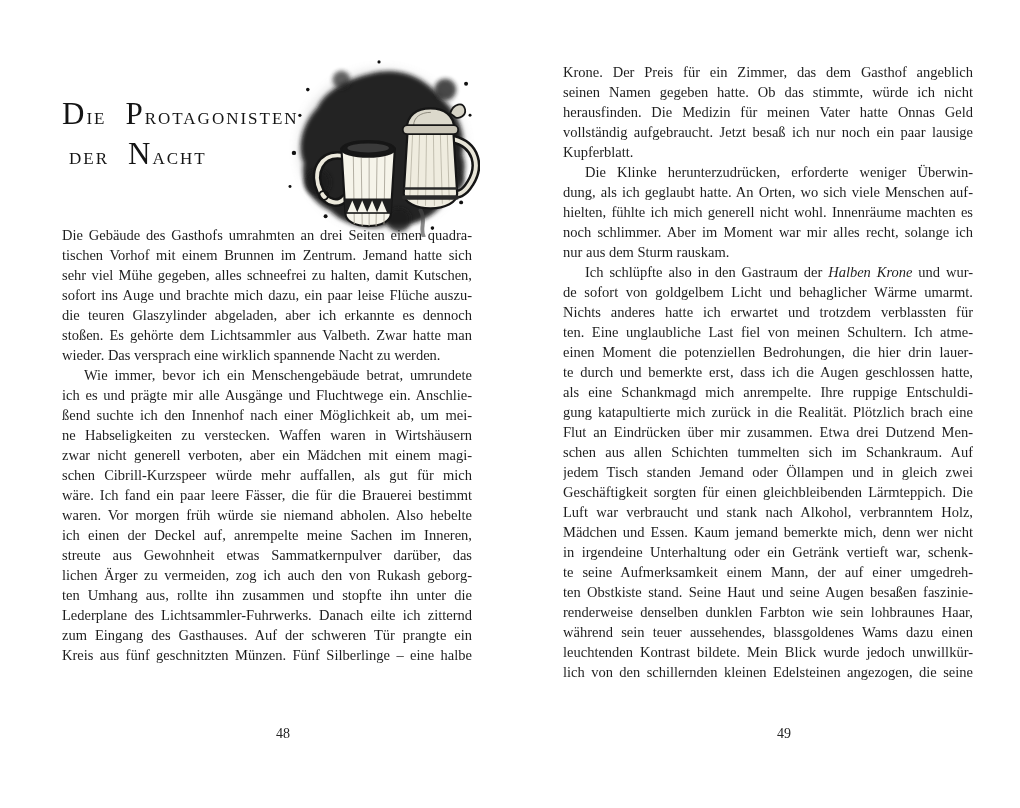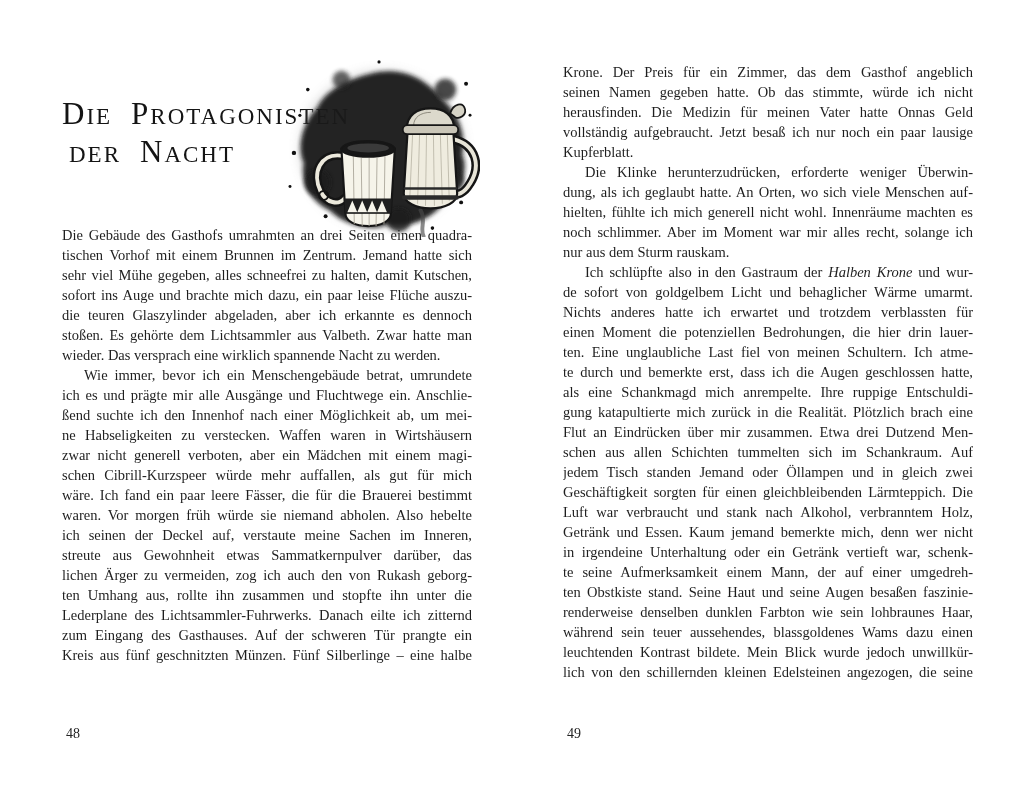--- a/index.html
+++ b/index.html
@@ -9,36 +9,36 @@
   }
   .page { position:absolute; top:0; width:410px; height:769px; }
   .page.left  { left:62px; }
   .page.right { left:563px; }
 
   
   .chapter-title { position:absolute; left:0; top:96px; margin:0; font-weight:normal; color:#141414; }
   .title-line { display:block; line-height:35px; letter-spacing:2px; word-spacing:9px; white-space:nowrap; }
   .title-line:nth-child(2) { padding-left:7px; }
   .bigcap    { font-size:31px; }
-  .smallcaps { font-size:23px; }
+  .smallcaps { font-size:17px; }
 
   
   .illustration { position:absolute; left:220px; top:54px; width:198px; height:183px; margin:0; }
   .illustration svg { display:block; width:100%; height:100%; }
 
   
   .bodytext { position:absolute; left:0; width:410px; font-size:14.5px; color:#1e1e1e; }
   .bodytext.left-text  { top:225px; }
   .bodytext.right-text { top:62px; }
   .line { height:20px; line-height:20px; text-align:justify; text-align-last:justify; overflow:hidden; }
   .line.endpara { text-align-last:left; }
   .line.indent  { text-indent:22px; }
   .line em { font-style:italic;font-family:Liberation Serif, serif; }
 
-  .page-number { position:absolute; top:726px; left:4px; width:100%; text-align:left; font-size:14px; color:#222; }
+  .page-number { position:absolute; top:726px; left:16px; width:100%; text-align:center; font-size:14px; color:#222; }
 </style>
 </head>
 <body>
 
 <div class="stage">
 
   <section class="page left">
     <h1 class="chapter-title">
         <span class="title-line"><span class="bigcap">D</span><span class="smallcaps">IE</span> <span class="bigcap">P</span><span class="smallcaps">ROTAGONISTEN</span></span>
         <span class="title-line"><span class="smallcaps">DER</span> <span class="bigcap">N</span><span class="smallcaps">ACHT</span></span>
@@ -115,21 +115,21 @@
         <div class="line">stoßen. Es gehörte dem Lichtsammler aus Valbeth. Zwar hatte man</div>
         <div class="line endpara">wieder. Das versprach eine wirklich spannende Nacht zu werden.</div>
         <div class="line indent">Wie immer, bevor ich ein Menschengebäude betrat, umrundete</div>
         <div class="line">ich es und prägte mir alle Ausgänge und Fluchtwege ein. Anschlie-</div>
         <div class="line">ßend suchte ich den Innenhof nach einer Möglichkeit ab, um mei-</div>
         <div class="line">ne Habseligkeiten zu verstecken. Waffen waren in Wirtshäusern</div>
         <div class="line">zwar nicht generell verboten, aber ein Mädchen mit einem magi-</div>
         <div class="line">schen Cibrill-Kurzspeer würde mehr auffallen, als gut für mich</div>
         <div class="line">wäre. Ich fand ein paar leere Fässer, die für die Brauerei bestimmt</div>
         <div class="line">waren. Vor morgen früh würde sie niemand abholen. Also hebelte</div>
-        <div class="line">ich seinen der Deckel auf, verstaute meine Sachen im Inneren,</div>
+        <div class="line">ich einen der Deckel auf, anrempelte meine Sachen im Inneren,</div>
         <div class="line">streute aus Gewohnheit etwas Sammatkernpulver darüber, das</div>
         <div class="line">lichen Ärger zu vermeiden, zog ich auch den von Rukash geborg-</div>
         <div class="line">ten Umhang aus, rollte ihn zusammen und stopfte ihn unter die</div>
         <div class="line">Lederplane des Lichtsammler-Fuhrwerks. Danach eilte ich zitternd</div>
         <div class="line">zum Eingang des Gasthauses. Auf der schweren Tür prangte ein</div>
         <div class="line">Kreis aus fünf geschnitzten Münzen. Fünf Silberlinge – eine halbe</div>
       </div>
     <div class="page-number">48</div>
   </section>
 
@@ -141,31 +141,31 @@
         <div class="line">vollständig aufgebraucht. Jetzt besaß ich nur noch ein paar lausige</div>
         <div class="line endpara">Kupferblatt.</div>
         <div class="line indent">Die Klinke herunterzudrücken, erforderte weniger Überwin-</div>
         <div class="line">dung, als ich geglaubt hatte. An Orten, wo sich viele Menschen auf-</div>
         <div class="line">hielten, fühlte ich mich generell nicht wohl. Innenräume machten es</div>
         <div class="line">noch schlimmer. Aber im Moment war mir alles recht, solange ich</div>
         <div class="line endpara">nur aus dem Sturm rauskam.</div>
         <div class="line indent">Ich schlüpfte also in den Gastraum der <em>Halben Krone</em> und wur-</div>
         <div class="line">de sofort von goldgelbem Licht und behaglicher Wärme umarmt.</div>
         <div class="line">Nichts anderes hatte ich erwartet und trotzdem verblassten für</div>
+        <div class="line">ten. Eine unglaubliche Last fiel von meinen Schultern. Ich atme-</div>
         <div class="line">einen Moment die potenziellen Bedrohungen, die hier drin lauer-</div>
-        <div class="line">ten. Eine unglaubliche Last fiel von meinen Schultern. Ich atme-</div>
         <div class="line">te durch und bemerkte erst, dass ich die Augen geschlossen hatte,</div>
         <div class="line">als eine Schankmagd mich anrempelte. Ihre ruppige Entschuldi-</div>
         <div class="line">gung katapultierte mich zurück in die Realität. Plötzlich brach eine</div>
         <div class="line">Flut an Eindrücken über mir zusammen. Etwa drei Dutzend Men-</div>
         <div class="line">schen aus allen Schichten tummelten sich im Schankraum. Auf</div>
         <div class="line">jedem Tisch standen Jemand oder Öllampen und in gleich zwei</div>
         <div class="line">Geschäftigkeit sorgten für einen gleichbleibenden Lärmteppich. Die</div>
         <div class="line">Luft war verbraucht und stank nach Alkohol, verbranntem Holz,</div>
-        <div class="line">Getränk und Essen. Kaum jemand bemerkte mich, denn wer nicht</div>
+        <div class="line">Mädchen und Essen. Kaum jemand bemerkte mich, denn wer nicht</div>
         <div class="line">in irgendeine Unterhaltung oder ein Getränk vertieft war, schenk-</div>
         <div class="line">te seine Aufmerksamkeit einem Mann, der auf einer umgedreh-</div>
         <div class="line">ten Obstkiste stand. Seine Haut und seine Augen besaßen faszinie-</div>
         <div class="line">renderweise denselben dunklen Farbton wie sein lohbraunes Haar,</div>
         <div class="line">während sein teuer aussehendes, blassgoldenes Wams dazu einen</div>
         <div class="line">leuchtenden Kontrast bildete. Mein Blick wurde jedoch unwillkür-</div>
         <div class="line">lich von den schillernden kleinen Edelsteinen angezogen, die seine</div>
       </div>
     <div class="page-number">49</div>
   </section>

